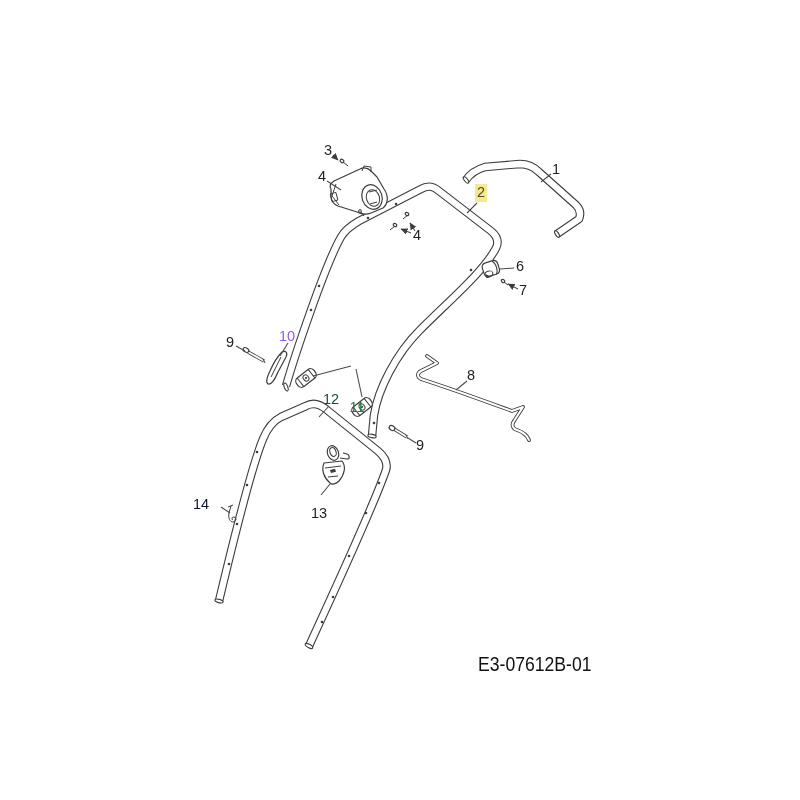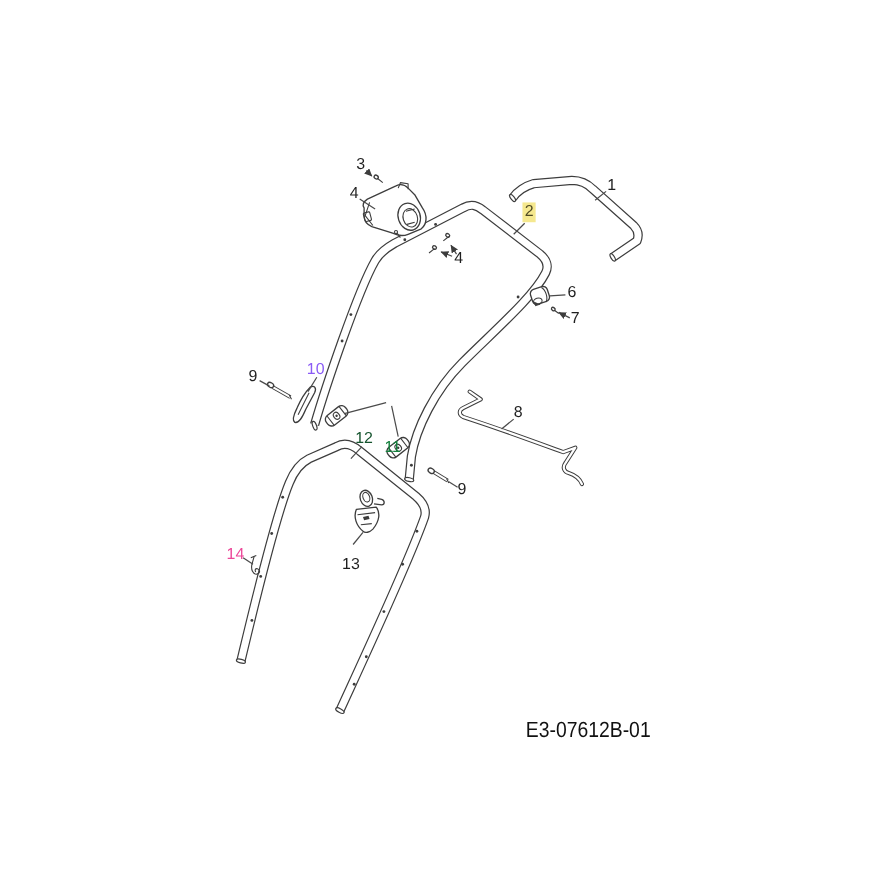--- a/index.html
+++ b/index.html
@@ -187,17 +187,17 @@
       <div class="callout" style="left: 417px; top: 236px; color: rgb(31, 31, 31);">4</div>
       <div class="callout" style="left: 520px; top: 267px; color: rgb(31, 31, 31);">6</div>
       <div class="callout" style="left: 523px; top: 291px; color: rgb(31, 31, 31);">7</div>
       <div class="callout" style="left: 471px; top: 376px; color: rgb(31, 31, 31);">8</div>
       <div class="callout" style="left: 230px; top: 343px; color: rgb(31, 31, 31);">9</div>
       <div class="callout" style="left: 420px; top: 446px; color: rgb(31, 31, 31);">9</div>
       <div class="callout" style="left: 287px; top: 337px; color: #8b5cf6;">10</div>
       <div class="callout" style="left: 357px; top: 362px; color: #15803d; margin-top: 46px;">11</div>
       <div class="callout" style="left: 331px; top: 400px; color: #14532d;">12</div>
       <div class="callout" style="left: 319px; top: 502px; color: rgb(31, 31, 31); margin-top: 12px;">13</div>
-      <div class="callout" style="left: 214px; top: 505px; color: #ec4899;">14</div>
+      <div class="callout" style="left: 201px; top: 505px; color: #0f172a;">14</div>
     </div>
 
   <div class="drawing-code">E3-07612B-01</div>
 </div>
 
 </body></html>

